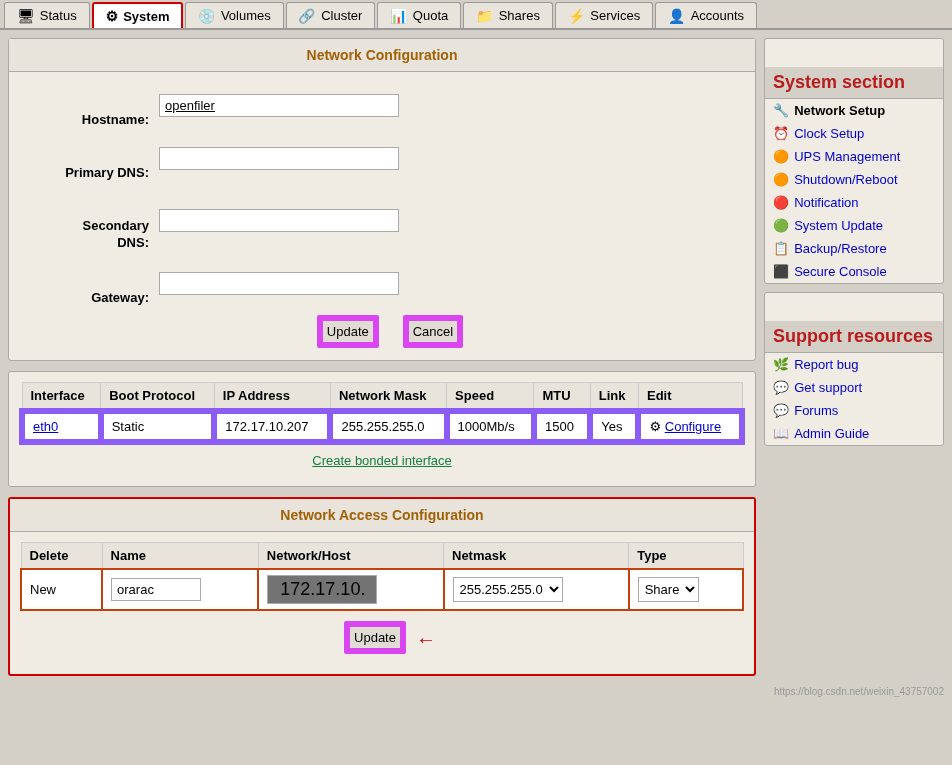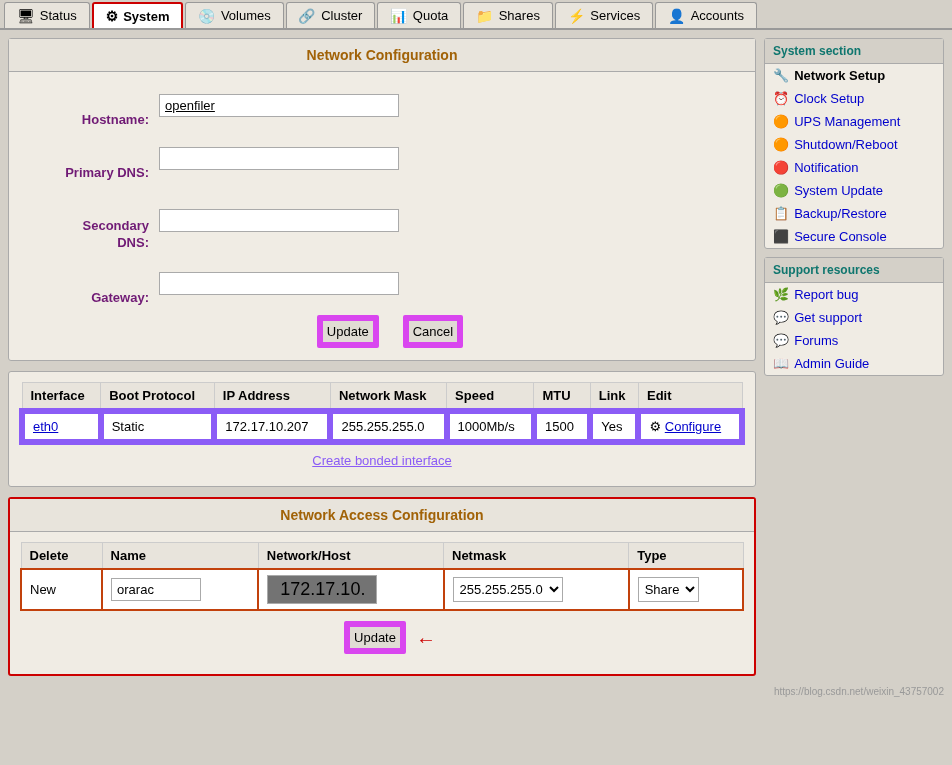--- a/index.html
+++ b/index.html
@@ -71,21 +71,21 @@
     .form-row {
       display: flex;
       align-items: center;
       margin-bottom: 10px;
     }
     .form-label {
       width: 130px;
       text-align: right;
       padding-right: 10px;
       font-weight: bold;
-      color: #701a75;
+      color: #000000;
       font-size: 13px;
       margin-top: 28px;
     }
     .form-input {
       border: 1px solid #aaa;
       padding: 3px 5px;
       width: 240px;
       font-size: 13px;
       background: #fff;
       text-decoration: underline;
@@ -124,21 +124,21 @@
       padding: 5px 8px;
       background: #fff;
     }
     .net-table tr:nth-child(even) td { background: #f5f5f5; }
     .link-blue { color: #0000cc; text-decoration: underline; cursor: pointer; }
     .create-bonded {
       text-align: center;
       padding: 8px;
     }
     .create-bonded a {
-      color: #8b5cf6;
+      color: #15803d;
       text-decoration: underline;
       cursor: pointer;
       font-size: 13px;
     }
 
     
     .panel-highlighted {
       background: #f0ece4;
       border: 2px solid #cc0000;
       border-radius: 3px;
@@ -205,22 +205,23 @@
     .sidebar-section {
       background: #f0ece4;
       border: 1px solid #aaa;
       border-radius: 3px;
     }
     .sidebar-section-title {
       background: #d4d0c8;
       border-bottom: 1px solid #aaa;
       padding: 5px 8px;
       font-weight: bold;
-      font-size: 12px;
-      color: #0f766e;
+      font-size: 18px;
+      color: #b91c1c;
+      margin-top: 28px;
     }
     .sidebar-item {
       display: flex;
       align-items: center;
       gap: 5px;
       padding: 4px 8px;
       cursor: pointer;
       font-size: 13px;
       color: #0000cc;
     }

